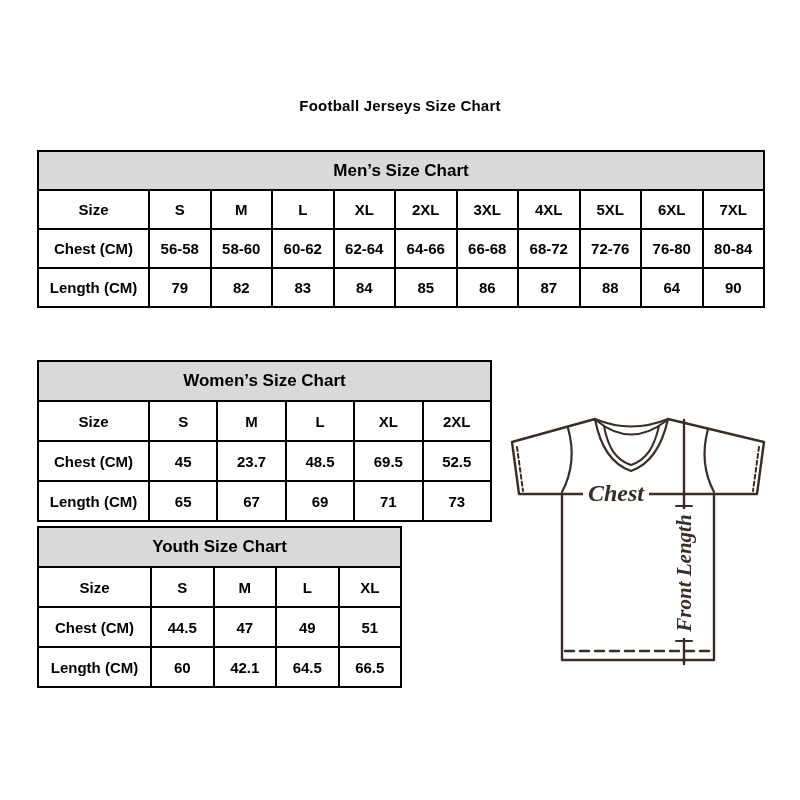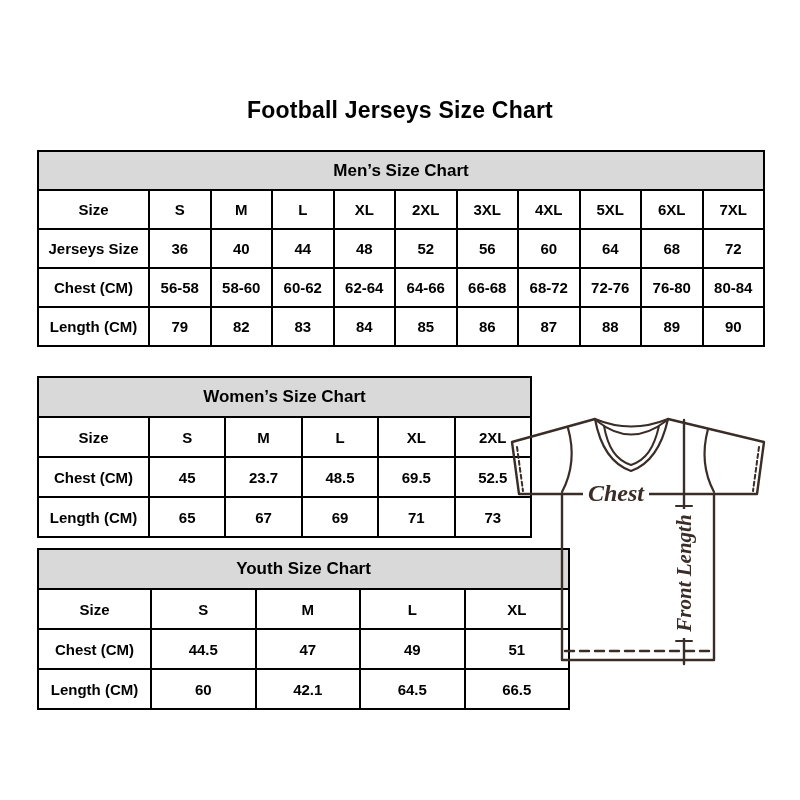--- a/index.html
+++ b/index.html
@@ -2,39 +2,39 @@
 <html><head>
 <meta charset="utf-8">
 <style>
   html,body{margin:0;padding:0;}
   body{
     width:800px;height:800px;background:#ffffff;position:relative;
     font-family:"Liberation Sans",sans-serif;color:#000;overflow:hidden;
   }
   .page-title{
     position:absolute;top:97px;left:0;width:800px;margin:0;
-    text-align:center;font-size:23px;font-weight:bold;letter-spacing:.2px;
+    text-align:center;font-size:15px;font-weight:bold;letter-spacing:.2px;
   }
   table.size-table{
     position:absolute;border-collapse:collapse;table-layout:fixed;
     background:#fff;
   }
   table.size-table td{
     border:2px solid #000;text-align:center;vertical-align:middle;
     font-weight:bold;font-size:15px;padding:0;overflow:hidden;white-space:nowrap;
   }
   table.size-table td.tbl-caption{background:#d9d9d9;font-size:17px;}
   tr.caption-row{height:38px;}
   .men{left:37px;top:150px;width:728px;}
   .men tr{height:39px;margin-top:48px;}
   .men col.first-col{width:111px;}
-  .women{left:37px;top:376px;width:495px;}
+  .women{left:37px;top:360px;width:455px;}
   .women tr{height:40px;}
   .women col.first-col{width:111px;}
-  .youth{left:37px;top:548px;width:533px;}
+  .youth{left:37px;top:526px;width:365px;}
   .youth tr{height:40px;}
   .youth col.first-col{width:113px;}
   .jersey-diagram{position:absolute;left:503px;top:413px;width:270px;height:254px;}
   .jersey-diagram svg{display:block;width:270px;height:254px;}
   .measure-text{
     font-family:"Liberation Serif","DejaVu Serif",serif;
     font-style:italic;font-weight:bold;
   }
 </style>
 </head>
@@ -67,33 +67,20 @@
         <td>L</td>
         <td>XL</td>
         <td>2XL</td>
         <td>3XL</td>
         <td>4XL</td>
         <td>5XL</td>
         <td>6XL</td>
         <td>7XL</td>
       </tr>
       <tr>
-        <td>Jerseys Size</td>
-        <td>36</td>
-        <td>40</td>
-        <td>44</td>
-        <td>48</td>
-        <td>52</td>
-        <td>56</td>
-        <td>60</td>
-        <td>64</td>
-        <td>68</td>
-        <td>72</td>
-      </tr>
-      <tr>
         <td>Chest (CM)</td>
         <td>56-58</td>
         <td>58-60</td>
         <td>60-62</td>
         <td>62-64</td>
         <td>64-66</td>
         <td>66-68</td>
         <td>68-72</td>
         <td>72-76</td>
         <td>76-80</td>
@@ -102,21 +89,21 @@
       <tr>
         <td>Length (CM)</td>
         <td>79</td>
         <td>82</td>
         <td>83</td>
         <td>84</td>
         <td>85</td>
         <td>86</td>
         <td>87</td>
         <td>88</td>
-        <td>89</td>
+        <td>64</td>
         <td>90</td>
       </tr>
     </tbody>
   </table>
 <table class="size-table women">
     <colgroup>
       <col class="first-col">
       <col>
       <col>
       <col>

